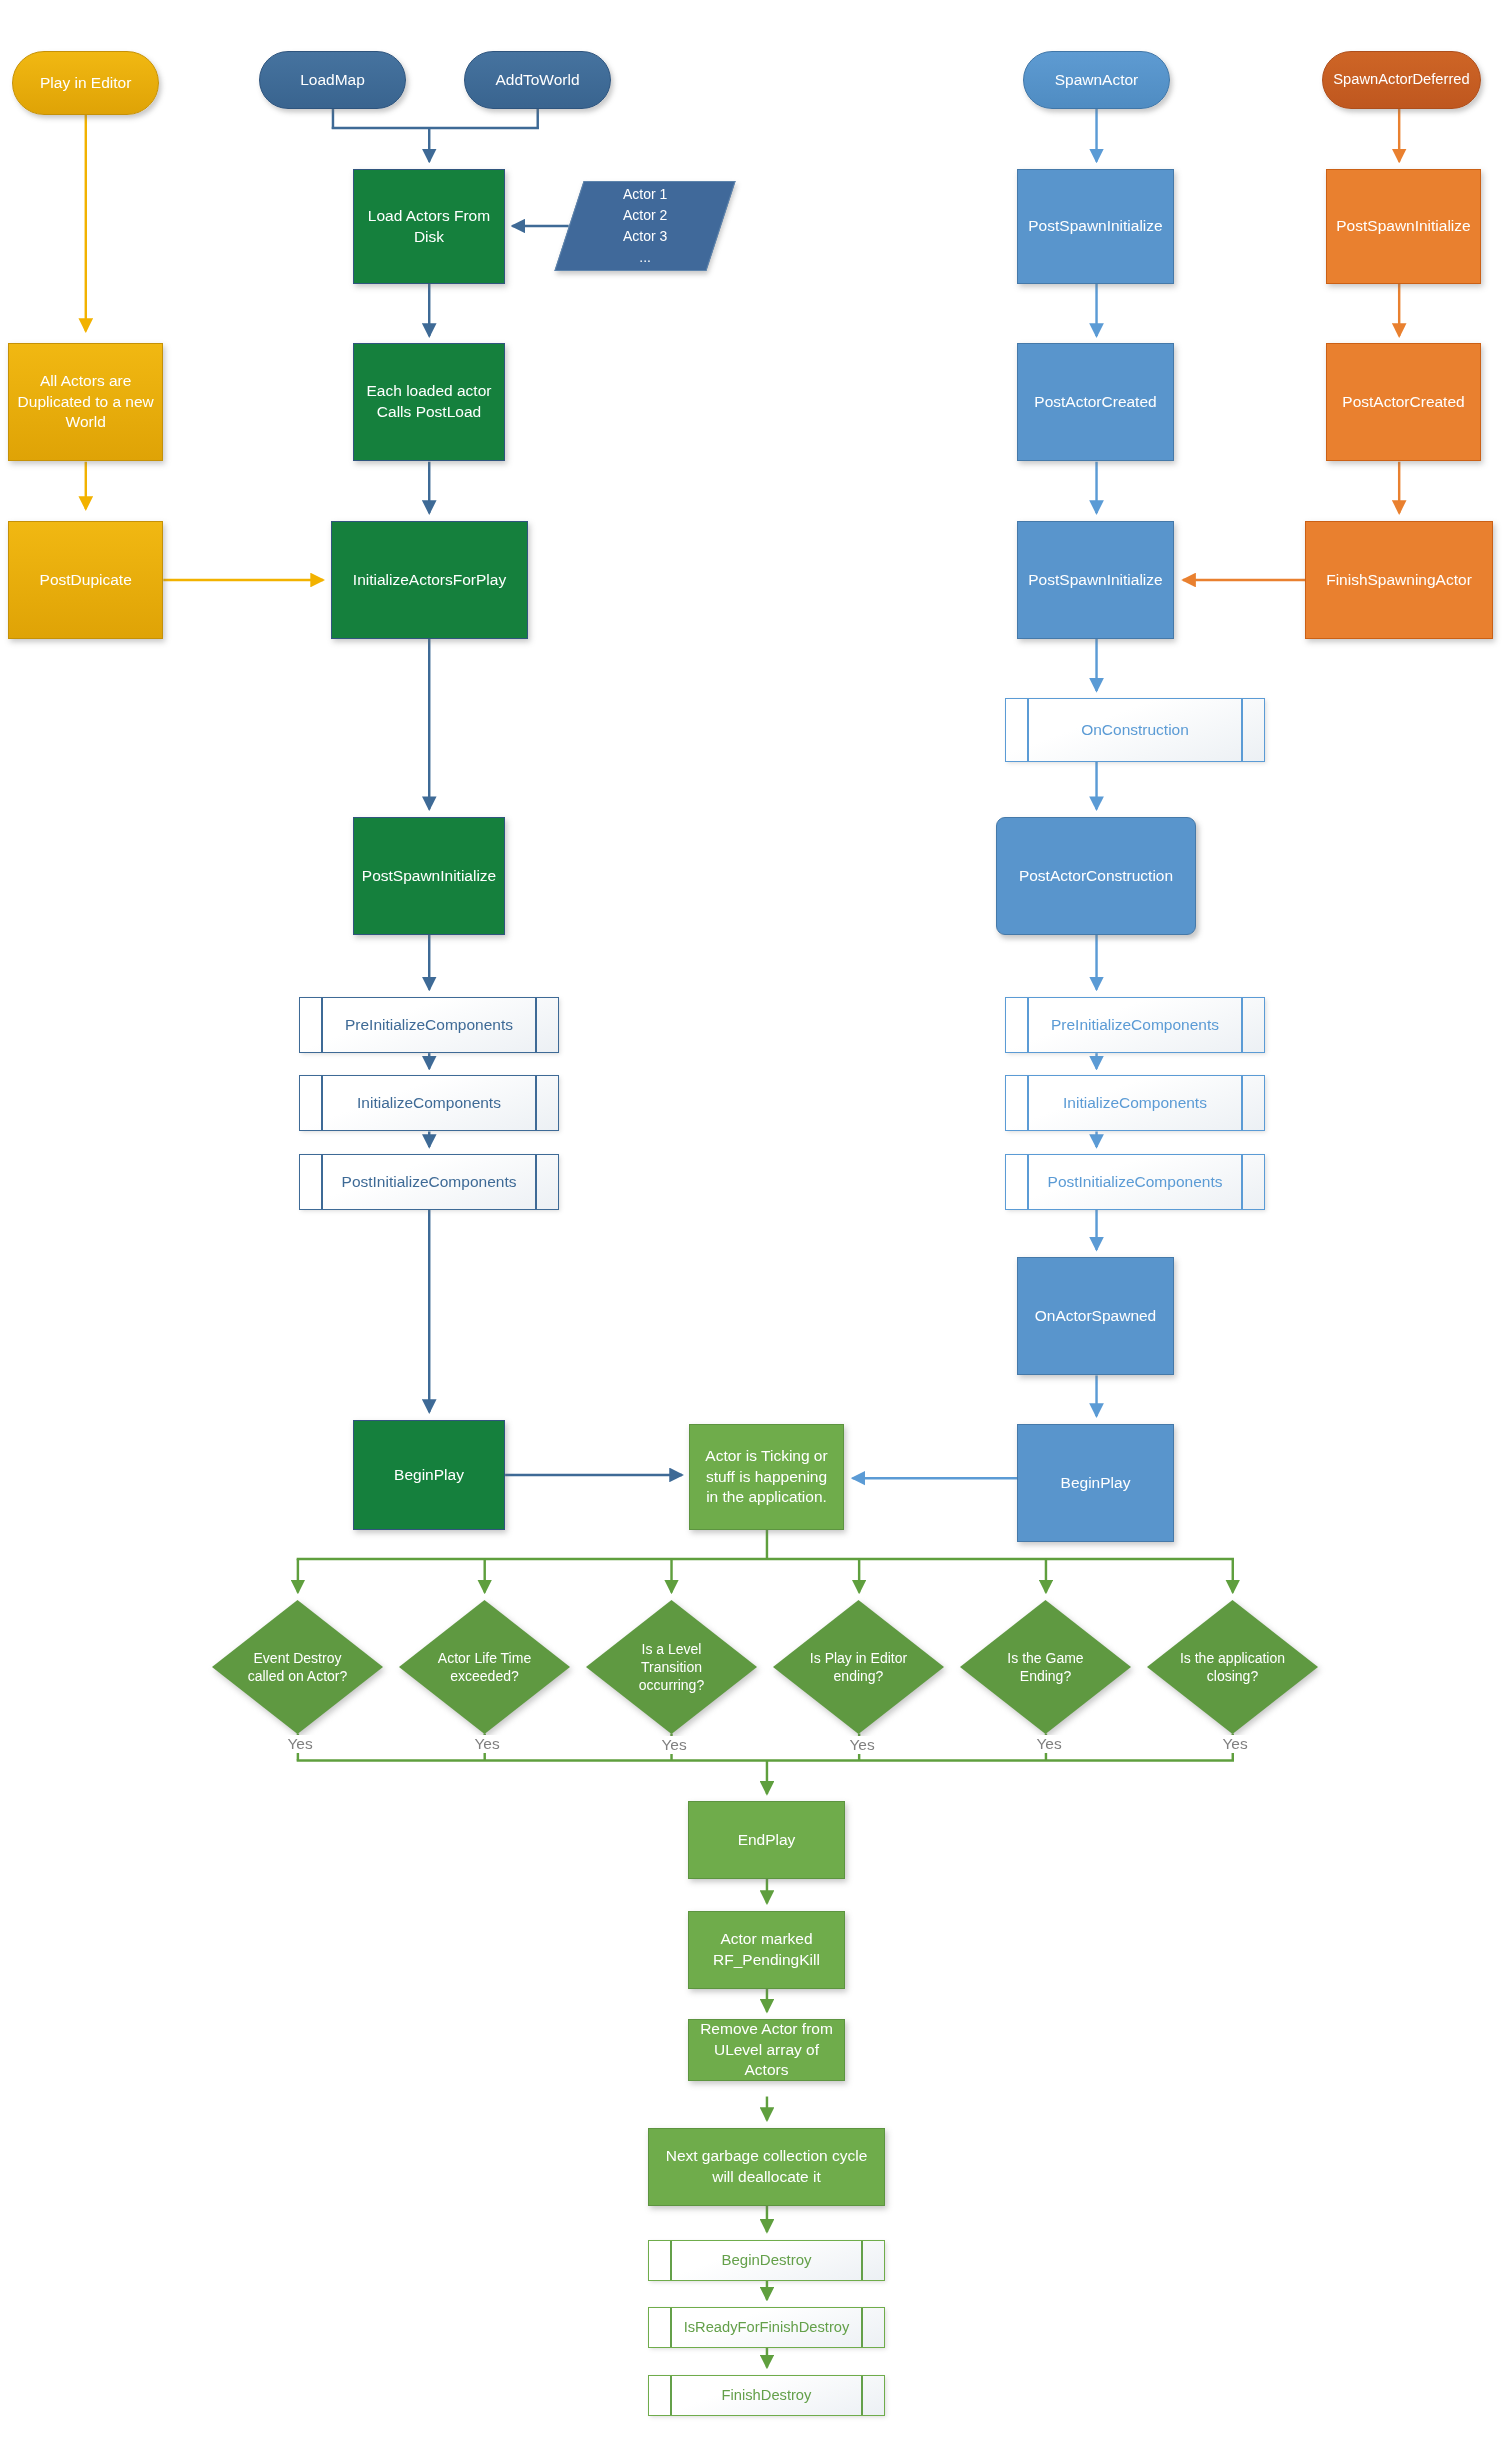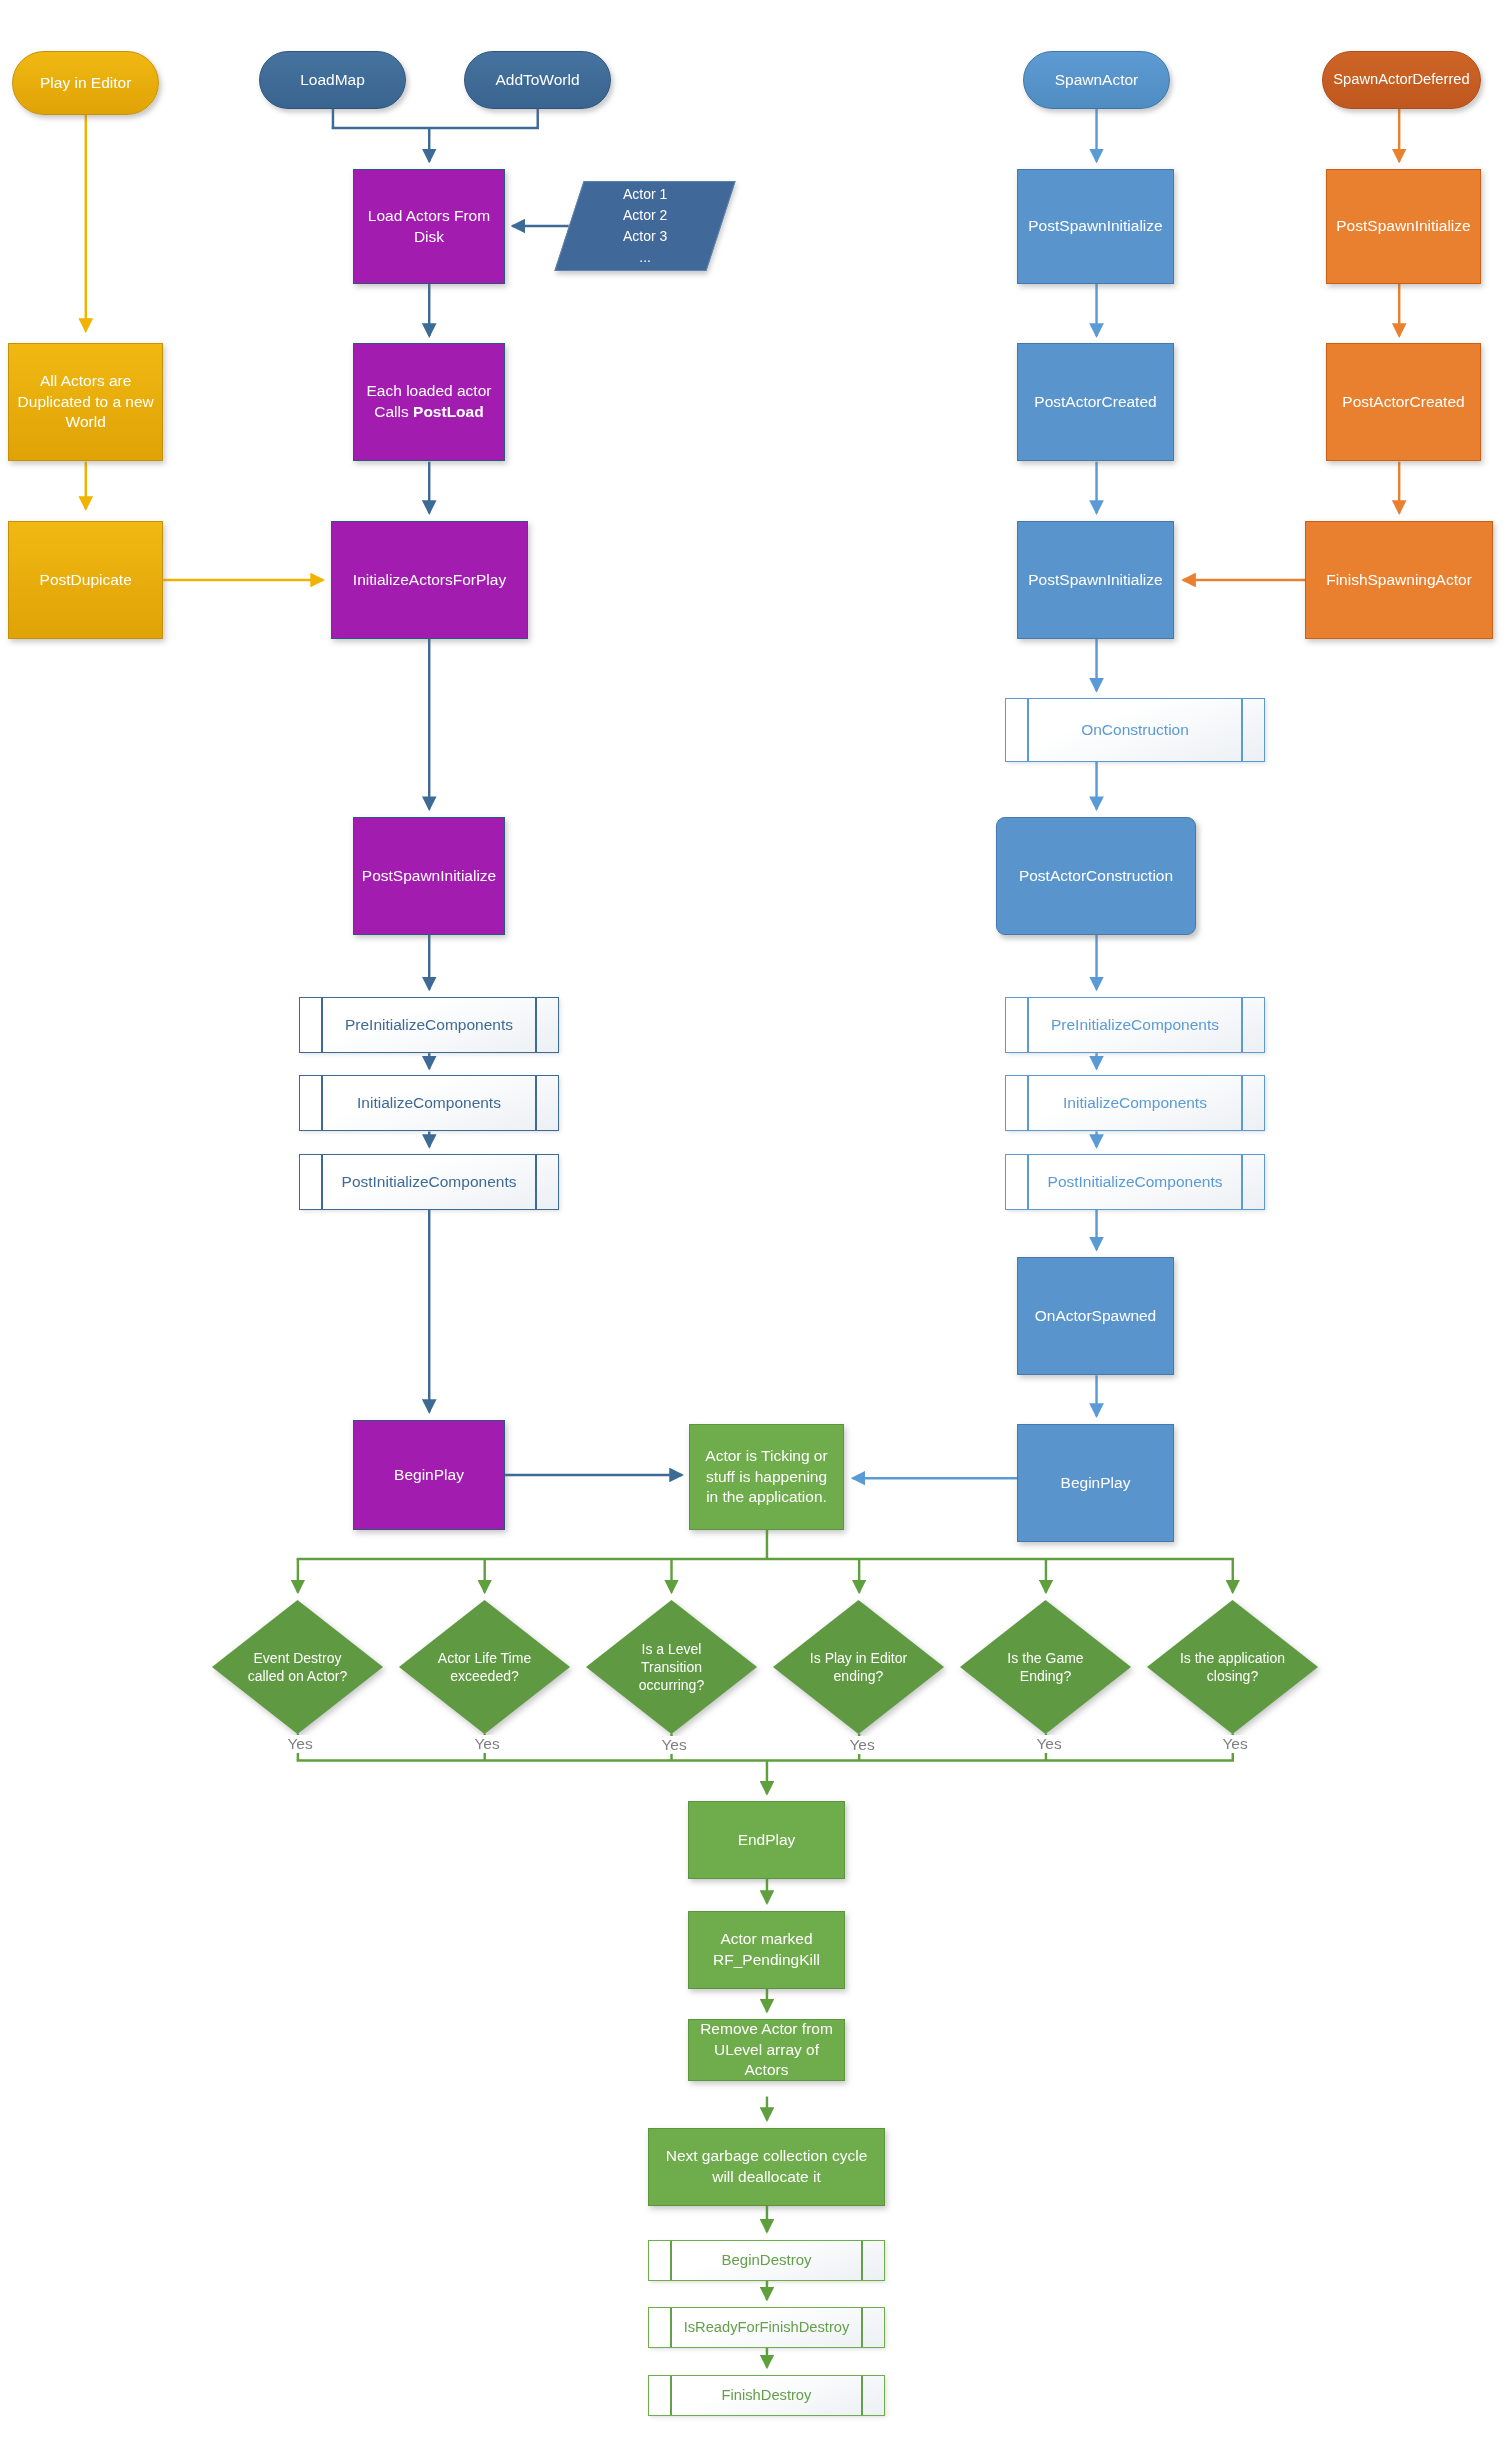--- a/index.html
+++ b/index.html
@@ -18,21 +18,21 @@
 
   .node{
     position:absolute;display:flex;align-items:center;justify-content:center;
     text-align:center;color:#ffffff;font-size:15.5px;line-height:1.35;
     box-sizing:border-box;padding:4.9px 8.2px;
   }
   .shadow{box-shadow:2.4px 3.3px 5.7px rgba(110,110,110,.38);}
   .pill{border-radius:33px;}
 
   .gold-box{background:linear-gradient(180deg,#F1B812,#DFA306);border:1.6px solid #C59107;}
-  .dblue-box{background:#a21caf;border:0.8px solid #30557E;}
+  .dblue-box{background:#15803d;border:0.8px solid #30557E;}
   .dblue-pill{background:linear-gradient(180deg,#46739F,#39648F);border:1.6px solid #2E547D;}
   .mblue-box{background:#5995CC;border:0.8px solid #4579A9;}
   .mblue-pill{background:linear-gradient(180deg,#5E9BD2,#4F8CC2);border:1.6px solid #4076A7;}
   .orange-box{background:#E9802F;border:0.8px solid #CB6015;}
   .orange-pill{background:linear-gradient(180deg,#CE6526,#BF571F);border:1.6px solid #AD4E1C;}
   .green-box{background:#6FAC4B;border:0.8px solid #5D9440;}
 
   .predef{
     background:linear-gradient(160deg,#ffffff 35%,#ECF0F4);
     border:1.6px solid;box-shadow:1.6px 2.4px 4.1px rgba(130,130,130,.28);
@@ -56,21 +56,21 @@
   .diamond{
     width:171px;height:134px;background:#5F9941;
     clip-path:polygon(50% 0,100% 50%,50% 100%,0 50%);
     display:flex;align-items:center;justify-content:center;text-align:center;
     color:#fff;font-size:14px;line-height:1.3;box-sizing:border-box;padding:0 28px;
   }
   .yes-label{
     position:absolute;color:#7F7F7F;font-size:15.5px;background:#ffffff;
     padding:0 4.1px;text-align:center;z-index:5;
   }
-  b{font-weight:bold;margin-top:7px;}
+  b{font-weight:normal;margin-top:7px;}
 </style>
 </head>
 <body>
 
 <div class="canvas">
 
   <svg class="wires" width="1507" height="2462" viewBox="0 0 1847 3018">
     <defs>
       <marker id="ah-gold" viewBox="0 0 8 8" refX="7" refY="4" markerWidth="6" markerHeight="6" orient="auto">
           <path d="M0,0 L8,4 L0,8 z" fill="#F2B200"></path>

